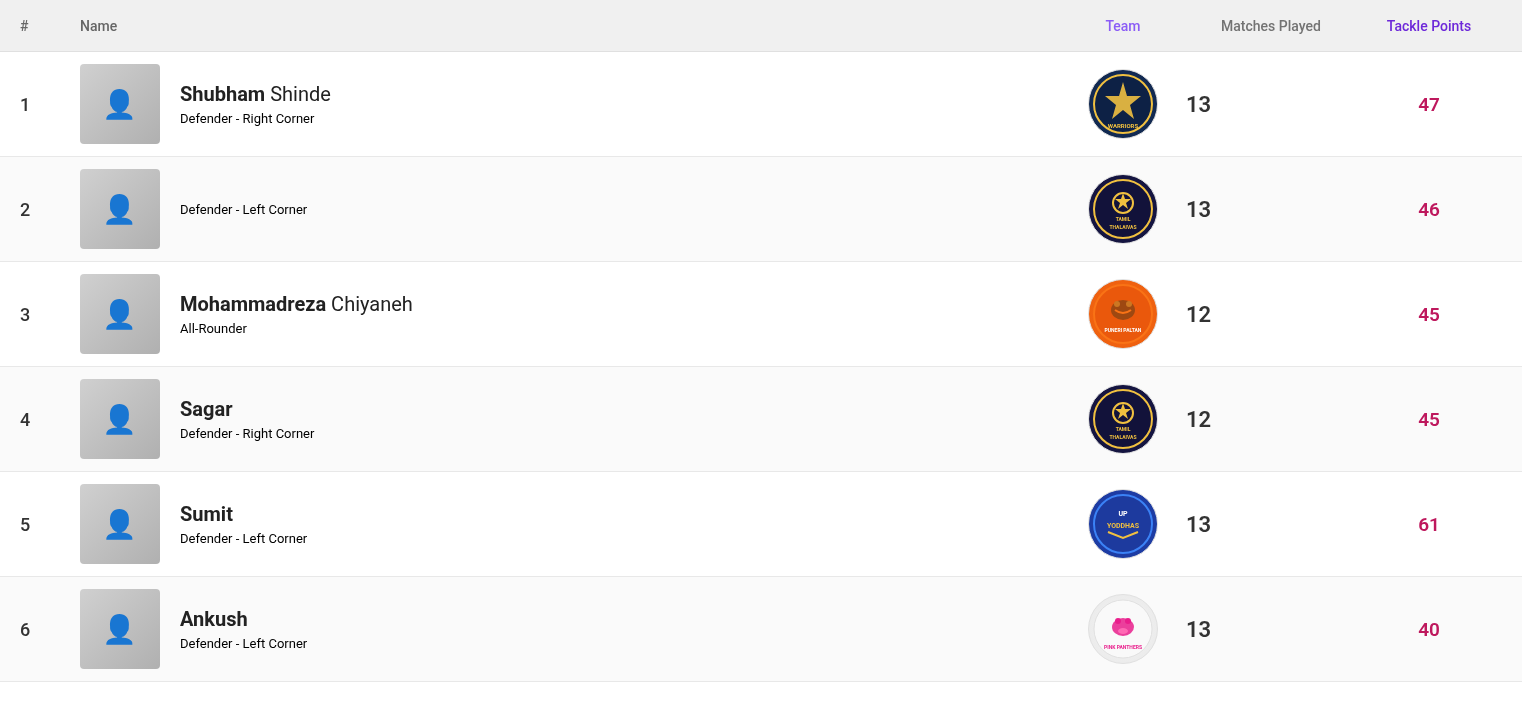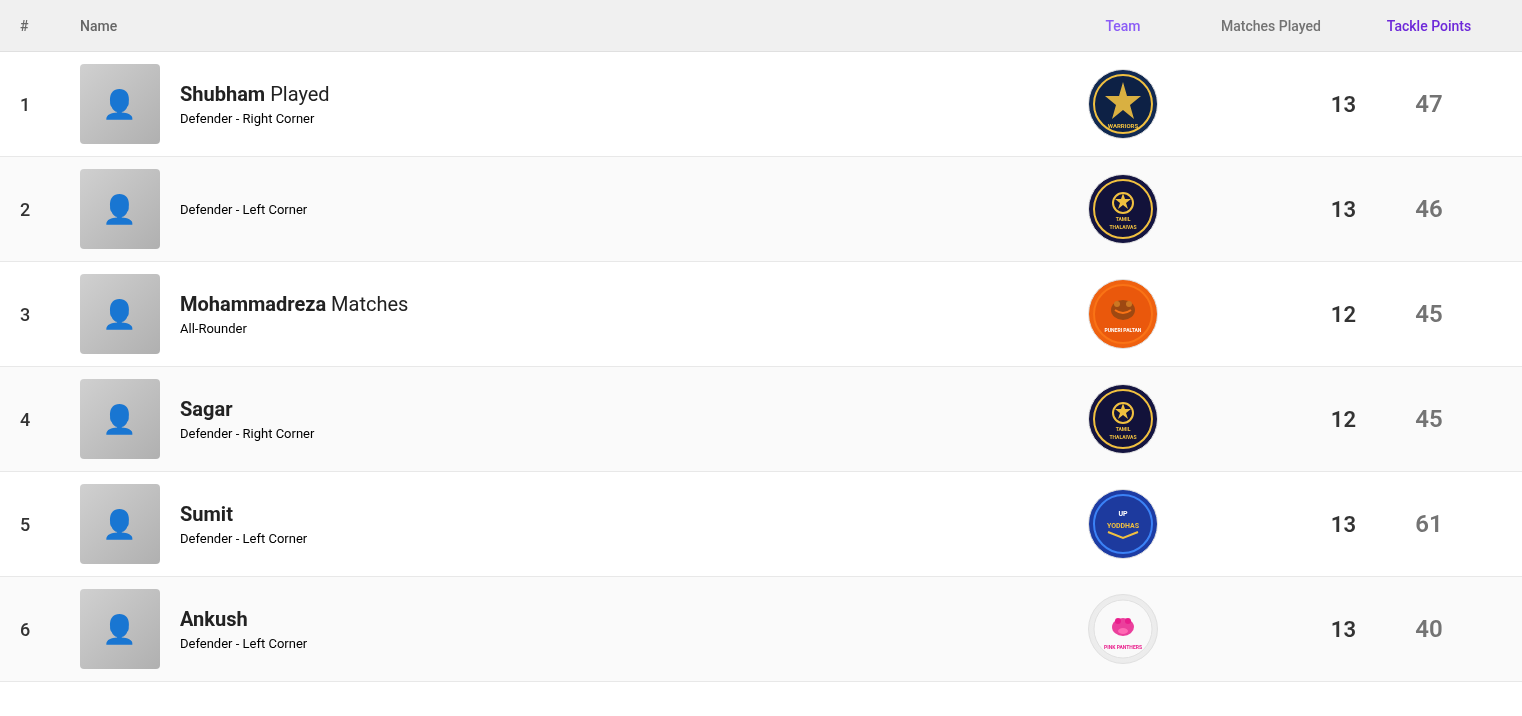--- a/index.html
+++ b/index.html
@@ -117,31 +117,31 @@
       align-items: center;
       justify-content: center;
       font-size: 11px;
       text-align: center;
       font-weight: 700;
       border: 1px solid #e0e0e0;
       overflow: hidden;
     }
     .matches-cell {
       width: 170px;
-      text-align: right;
+      text-align: left;
       font-size: 22px;
       font-weight: 600;
       color: #333;
     }
     .tackle-cell {
       width: 146px;
       text-align: center;
-      font-size: 24px;
+      font-size: 19px;
       font-weight: 600;
-      color: #737373;
+      color: #be185d;
     }
 
     
     .logo-warriors {
       background: radial-gradient(circle, #1a3a6b, #0d2145);
       color: #f0c040;
       font-size: 9px;
     }
     .logo-tamil {
       background: radial-gradient(circle, #1a1a4e, #12123a);
@@ -183,21 +183,21 @@
 
 <div id="player-list">
     <div class="player-row">
     <div class="rank-cell">1</div>
     <div class="avatar-cell">
       <div class="avatar-placeholder">👤</div>
     </div>
     <div class="player-info">
       <div class="player-name">
         <span class="player-name-bold">Shubham</span>
-        <span class="player-name-light">Played</span>
+        <span class="player-name-light">Shinde</span>
       </div>
       <div class="player-position">Defender - Right Corner</div>
     </div>
     <div class="team-cell">
       <div class="team-logo logo-warriors">
         <svg viewBox="0 0 60 60" xmlns="http://www.w3.org/2000/svg" class="team-svg">
       <circle cx="30" cy="30" r="29" fill="#0d2145" stroke="#f0c040" stroke-width="2"></circle>
       <polygon points="30,8 34,22 48,22 37,31 41,45 30,36 19,45 23,31 12,22 26,22" fill="#f0c040" opacity="0.9"></polygon>
       <text x="30" y="54" text-anchor="middle" fill="#f0c040" font-size="6" font-weight="bold">WARRIORS</text>
     </svg>
@@ -229,21 +229,21 @@
     <div class="tackle-cell">46</div>
   </div>
     <div class="player-row">
     <div class="rank-cell">3</div>
     <div class="avatar-cell">
       <div class="avatar-placeholder">👤</div>
     </div>
     <div class="player-info">
       <div class="player-name">
         <span class="player-name-bold">Mohammadreza</span>
-        <span class="player-name-light">Matches</span>
+        <span class="player-name-light">Chiyaneh</span>
       </div>
       <div class="player-position">All-Rounder</div>
     </div>
     <div class="team-cell">
       <div class="team-logo logo-puneri">
         <svg viewBox="0 0 60 60" xmlns="http://www.w3.org/2000/svg" class="team-svg">
       <circle cx="30" cy="30" r="29" fill="#ea580c" stroke="#f97316" stroke-width="2"></circle>
       <ellipse cx="30" cy="26" rx="12" ry="10" fill="#8B4513" opacity="0.8"></ellipse>
       <circle cx="24" cy="20" r="3" fill="#cc7722"></circle>
       <circle cx="36" cy="20" r="3" fill="#cc7722"></circle>

